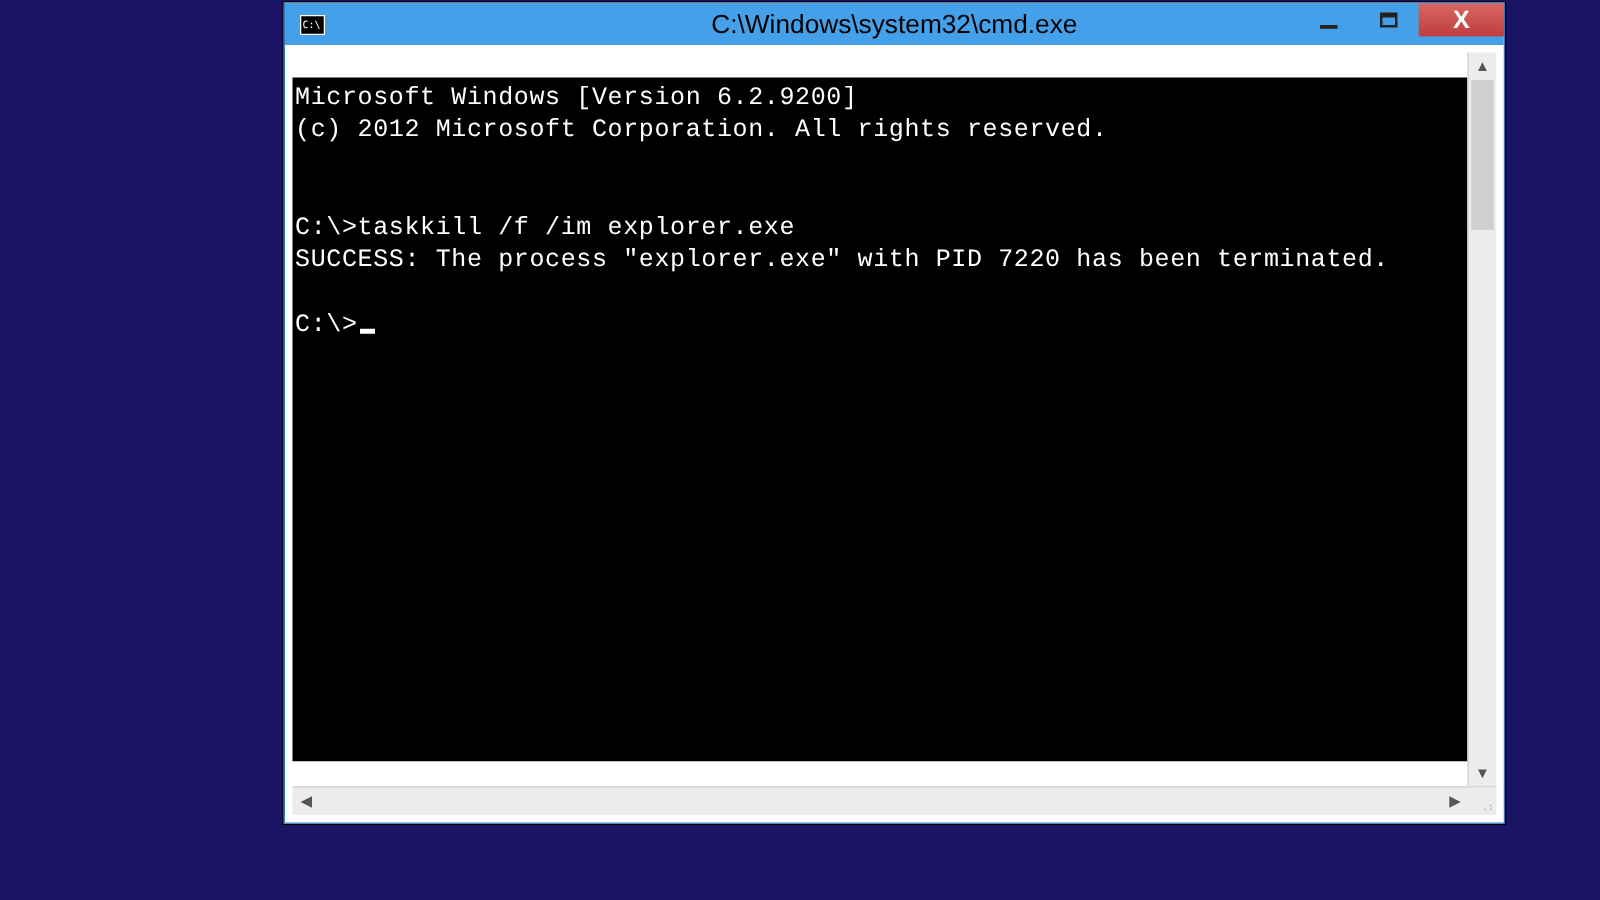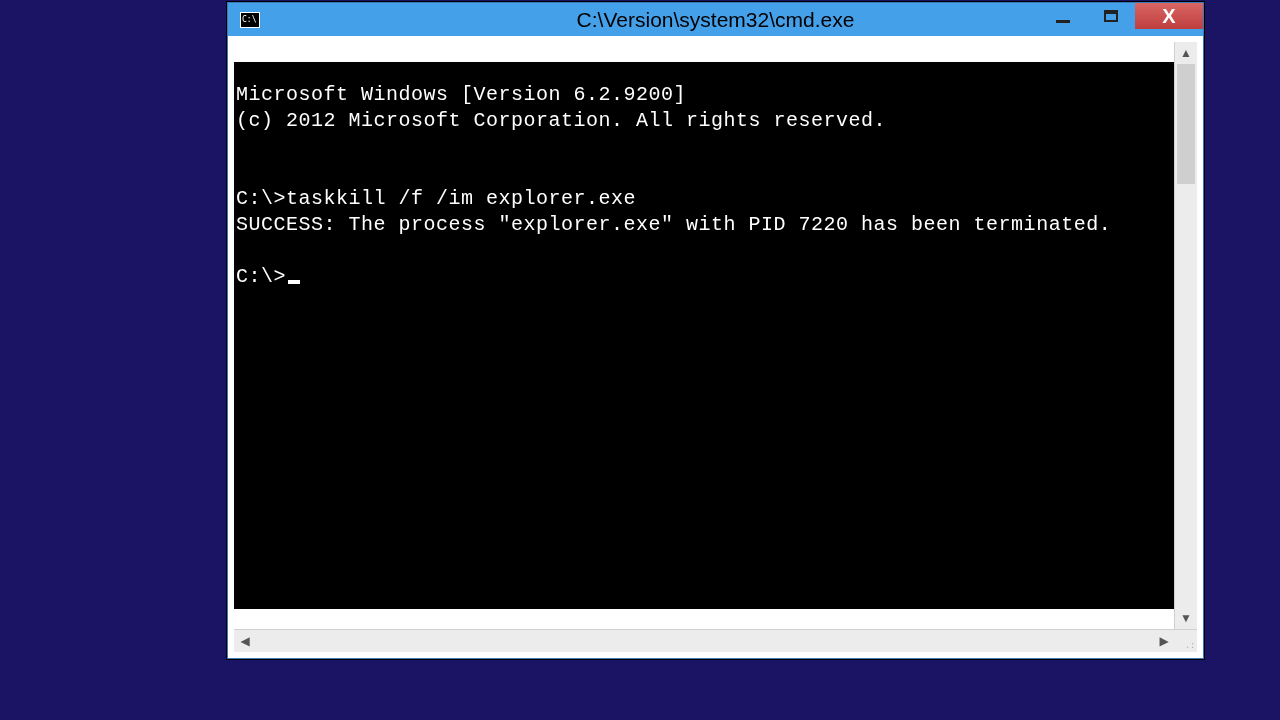--- a/index.html
+++ b/index.html
@@ -24,21 +24,21 @@
   .ctl.close span{position:relative;z-index:1;font-family:Arial,sans-serif;}
   .ctl.min span{display:block;width:14px;height:3px;background:#222;
     margin-top:10px;}
   .ctl.max span{display:block;width:14px;height:12px;border:2px solid #222;
     border-top-width:4px;box-sizing:border-box;}
   .client{position:absolute;left:6px;right:6px;top:39px;bottom:6px;
     display:flex;flex-direction:column;}
   .console-wrap{flex:1;display:flex;min-height:0;}
   .console{flex:1;background:#000;color:#fff;
     font:20px/26px "Consolas","Courier New",monospace;
-    padding:20px 6px 4px 2px;white-space:pre;overflow:hidden;letter-spacing:0.5px;}
+    padding:4px 6px 4px 2px;white-space:pre;overflow:hidden;letter-spacing:0.5px;}
   .cursor{display:inline-block;width:12px;height:4px;background:#fff;
     vertical-align:-2px;margin-left:2px;}
   
   .vscroll{width:22px;background:#ececec;display:flex;flex-direction:column;
     border-left:1px solid #d0d0d0;}
   .sb-btn{height:22px;display:flex;align-items:center;justify-content:center;
     color:#555;font:12px/1 sans-serif;}
   .vscroll .track{flex:1;position:relative;}
   .vscroll .thumb{position:absolute;left:2px;right:2px;top:0;height:120px;
     background:#cfcfcf;}
@@ -50,21 +50,21 @@
   .hscroll .grip{width:22px;background:#ececec;display:flex;
     align-items:flex-end;justify-content:flex-end;color:#aaa;
     font:8px/8px monospace;padding:0 2px 2px 0;box-sizing:border-box;}
 </style>
 </head>
 <body>
 
 <div class="window">
   <div class="titlebar">
     <div class="app-icon"></div>
-    <div class="title">C:\Version\system32\cmd.exe</div>
+    <div class="title">C:\Windows\system32\cmd.exe</div>
     <div class="win-controls">
       <div class="ctl min">
           <span></span>
         </div>
       <div class="ctl max">
           <span></span>
         </div>
       <div class="ctl close">
           <span>X</span>
         </div>

